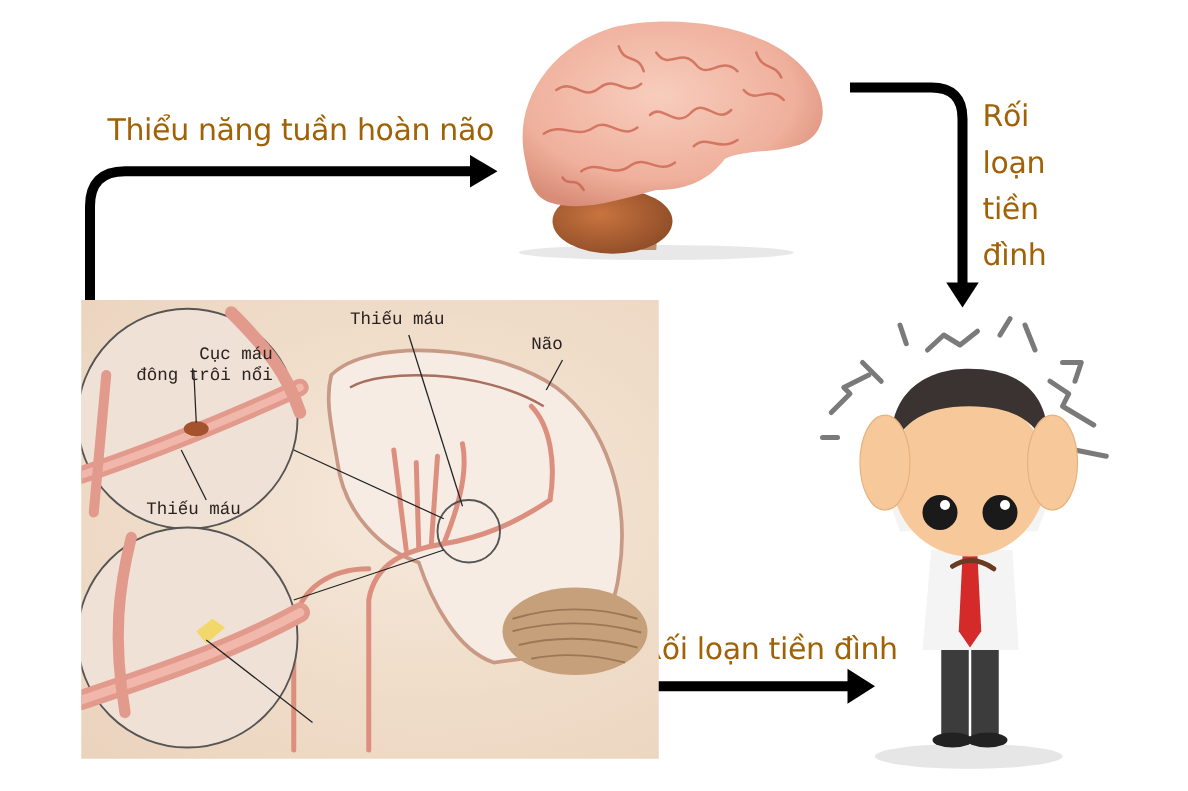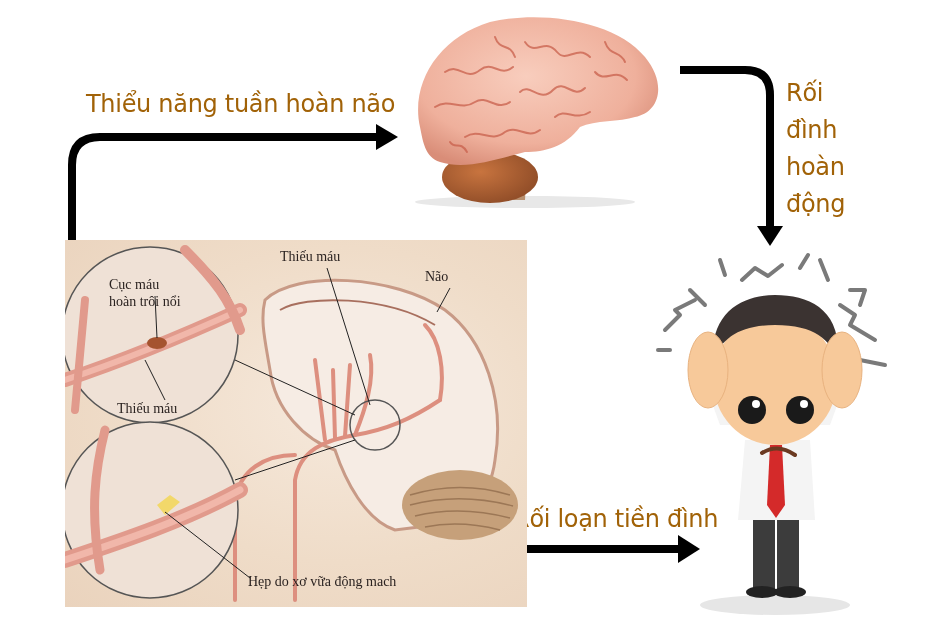--- a/index.html
+++ b/index.html
@@ -1,20 +1,20 @@
 <!DOCTYPE html>
 <html><head>
 <meta charset="utf-8">
 <style>
   html, body { margin: 0; padding: 0; }
   body { width: 950px; height: 633px; background: #ffffff; position: relative; overflow: hidden;
          font-family: "DejaVu Sans", sans-serif; }
   .abs { position: absolute; }
   .label-big { font-family: "DejaVu Sans", sans-serif; font-size: 24px; color: #a16207; letter-spacing: -0.3px; white-space: nowrap; }
-  .label-small { font-family: Liberation Serif, serif; font-size: 14px; color: #2a2220; white-space: nowrap; line-height: 17px; }
+  .label-small { font-family: Liberation Mono, monospace; font-size: 14px; color: #2a2220; white-space: nowrap; line-height: 17px; }
   .panel { left: 65px; top: 240px; width: 462px; height: 367px;
            background: radial-gradient(ellipse at 60% 45%, #f6e9dc 0%, #efdcc8 55%, #ead3bd 100%); overflow: hidden; }
   svg { display: block; }
 </style>
 </head>
 <body>
 
 <svg class="abs" style="left:0;top:0" width="950" height="633">
 
   <path d="M72 270 V165 Q72 137 100 137 H378" fill="none" stroke="#000" stroke-width="8"></path>
@@ -28,23 +28,23 @@
 
 <svg class="abs" style="left:0;top:0" width="950" height="633">
   <path d="M410 549 H680" fill="none" stroke="#000" stroke-width="8"></path>
   <polygon points="678,535 700,549 678,563" fill="#000"></polygon>
 </svg>
 
 <div class="abs label-big" style="left:86px;top:90px">Thiểu năng tuần hoàn não</div>
 
 <div class="abs label-big" style="left:786px;top:75px;line-height:37px">
   <div>Rối</div>
+  <div>loạn</div>
+  <div>tiền</div>
   <div>đình</div>
-  <div>hoàn</div>
-  <div>động</div>
 </div>
 
 <div class="abs label-big" style="left:513px;top:505px">Rối loạn tiền đình</div>
 
 <svg class="abs" style="left:405px;top:12px" width="260" height="200" viewBox="0 0 260 200">
   <defs>
     <radialGradient id="bg1" cx="45%" cy="40%" r="65%">
       <stop offset="0" stop-color="#f8cdbd"></stop>
       <stop offset="0.7" stop-color="#efb09c"></stop>
       <stop offset="1" stop-color="#d98d78"></stop>
@@ -120,28 +120,27 @@
       <path d="M170 120 L290 175"></path>
       <path d="M170 240 L290 200"></path>
       <path d="M90 56 L92 98"></path>
       <path d="M80 120 L100 160"></path>
       <path d="M262 28 L305 165"></path>
       <path d="M385 48 L372 72"></path>
       <path d="M100 272 L185 338"></path>
     </g>
   </svg>
 
-  <div class="abs label-small" style="left:44px;top:36px;text-align:left">
+  <div class="abs label-small" style="left:44px;top:36px;text-align:right">
     <div>Cục máu</div>
-    <div>hoàn trôi nổi</div>
+    <div>đông trôi nổi</div>
   </div>
   <div class="abs label-small" style="left:52px;top:160px">Thiếu máu</div>
   <div class="abs label-small" style="left:215px;top:8px">Thiếu máu</div>
   <div class="abs label-small" style="left:360px;top:28px">Não</div>
-  <div class="abs label-small" style="left:183px;top:333px">Hẹp do xơ vữa động mach</div>
 </div>
 
 <svg class="abs" style="left:650px;top:250px" width="250" height="370" viewBox="0 0 250 370">
 
   <ellipse cx="125" cy="355" rx="75" ry="10" fill="#e6e6e6"></ellipse>
 
   <g fill="none" stroke="#7a7a7a" stroke-width="4" stroke-linecap="round" stroke-linejoin="round">
     <path d="M92 30 L105 18 L118 26 L132 15"></path>
     <path d="M70 10 L75 25"></path>
     <path d="M150 18 L158 5"></path>

